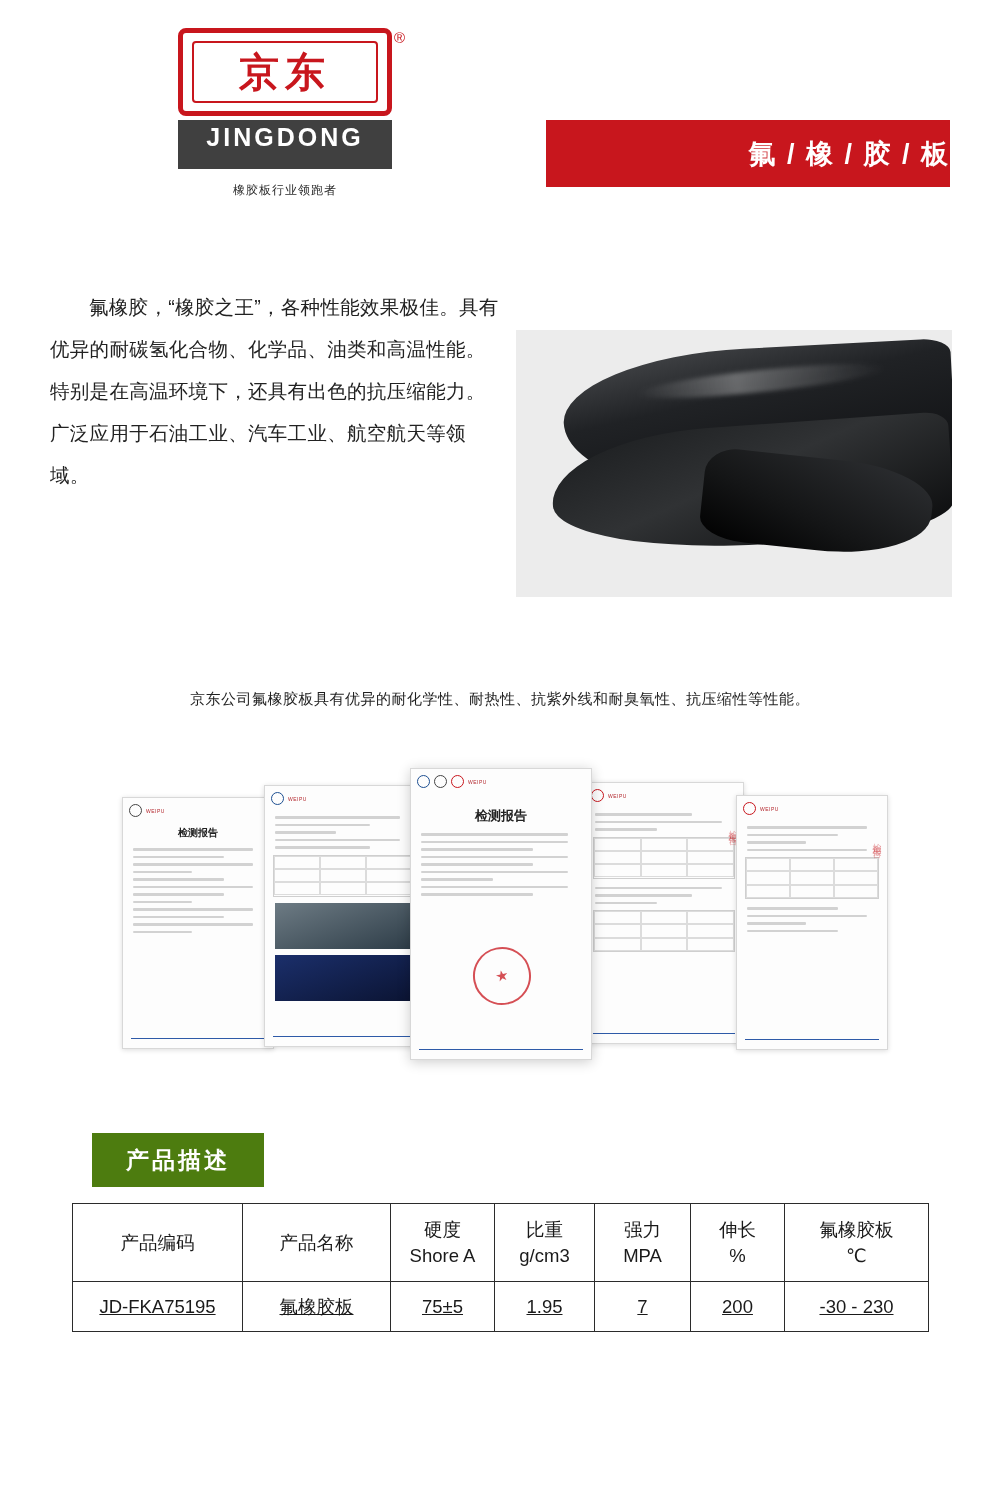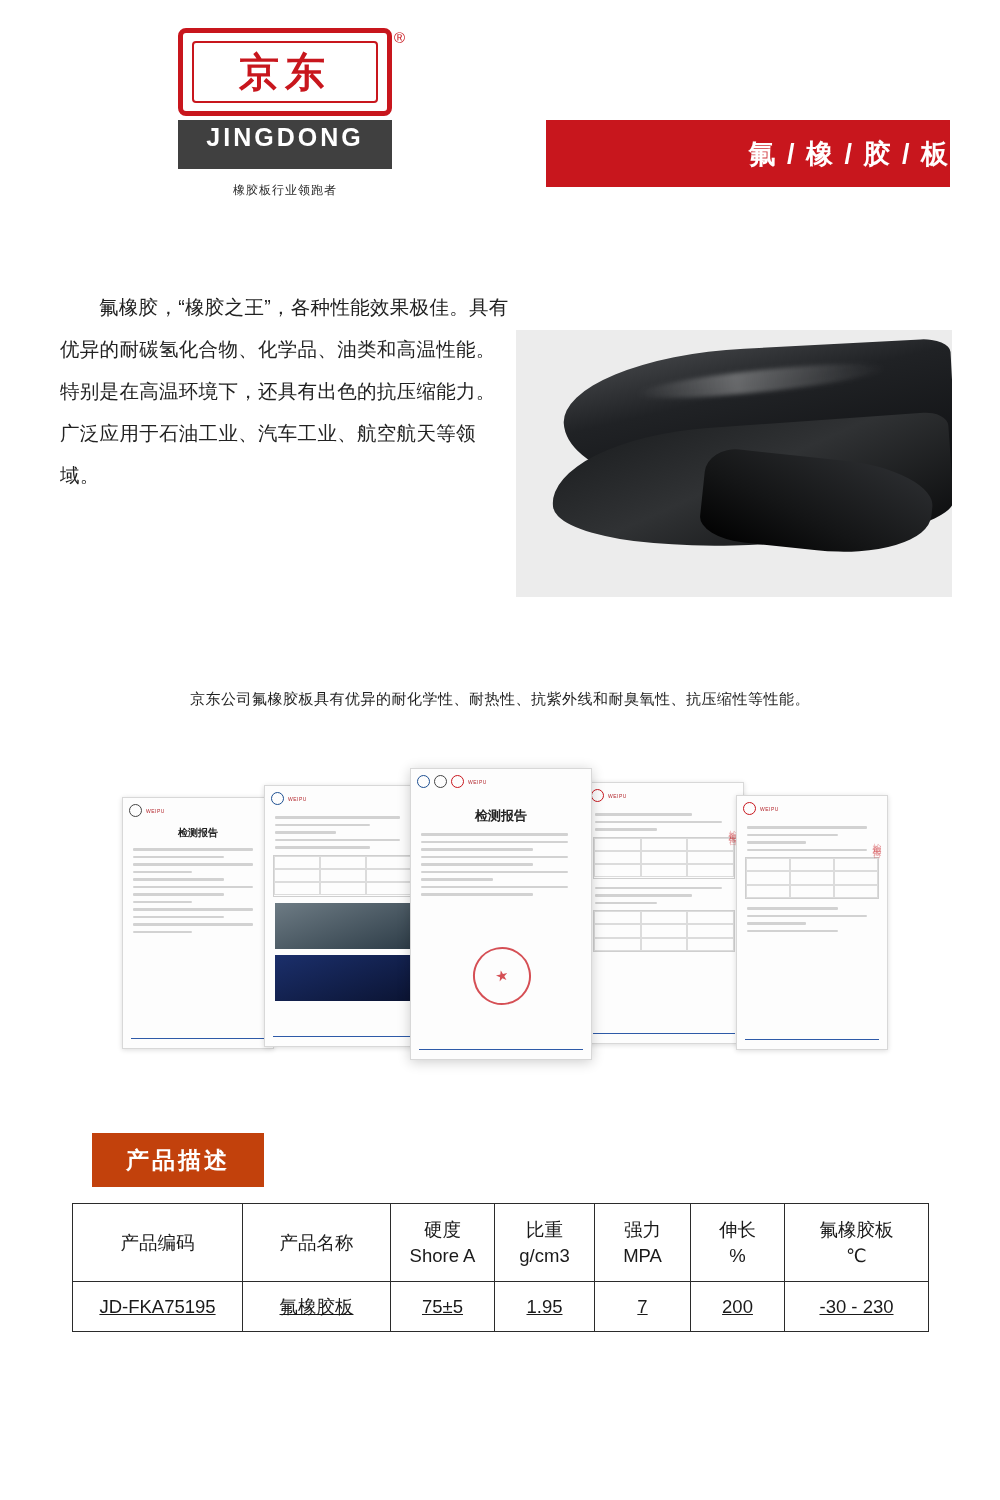--- a/index.html
+++ b/index.html
@@ -100,21 +100,21 @@
 
   
   .intro-wrap {
     position: absolute;
     left: 0; top: 270px;
     width: 1000px;
     height: 340px;
   }
   .intro-text {
     position: absolute;
-    left: 60px;
+    left: 50px;
     top: 16px;
     width: 455px;
     font-size: 19.5px;
     line-height: 42px;
     color: #222;
     letter-spacing: 0.3px;
   }
   .intro-text p { margin: 0; text-indent: 2em; }
   .intro-text p + p { margin-top: 2px; }
 
@@ -277,21 +277,21 @@
     font-size: 9px;
     color: rgba(200,22,29,.35);
     letter-spacing: 2px;
   }
 
   
   .section-tag {
     position: absolute;
     left: 92px; top: 1133px;
     width: 172px; height: 54px;
-    background: #c2410c;
+    background: #4d7c0f;
     display: flex;
     align-items: center;
     justify-content: center;
   }
   .section-tag span {
     color: #fff;
     font-size: 23px;
     font-weight: bold;
     letter-spacing: 3px;
   }

